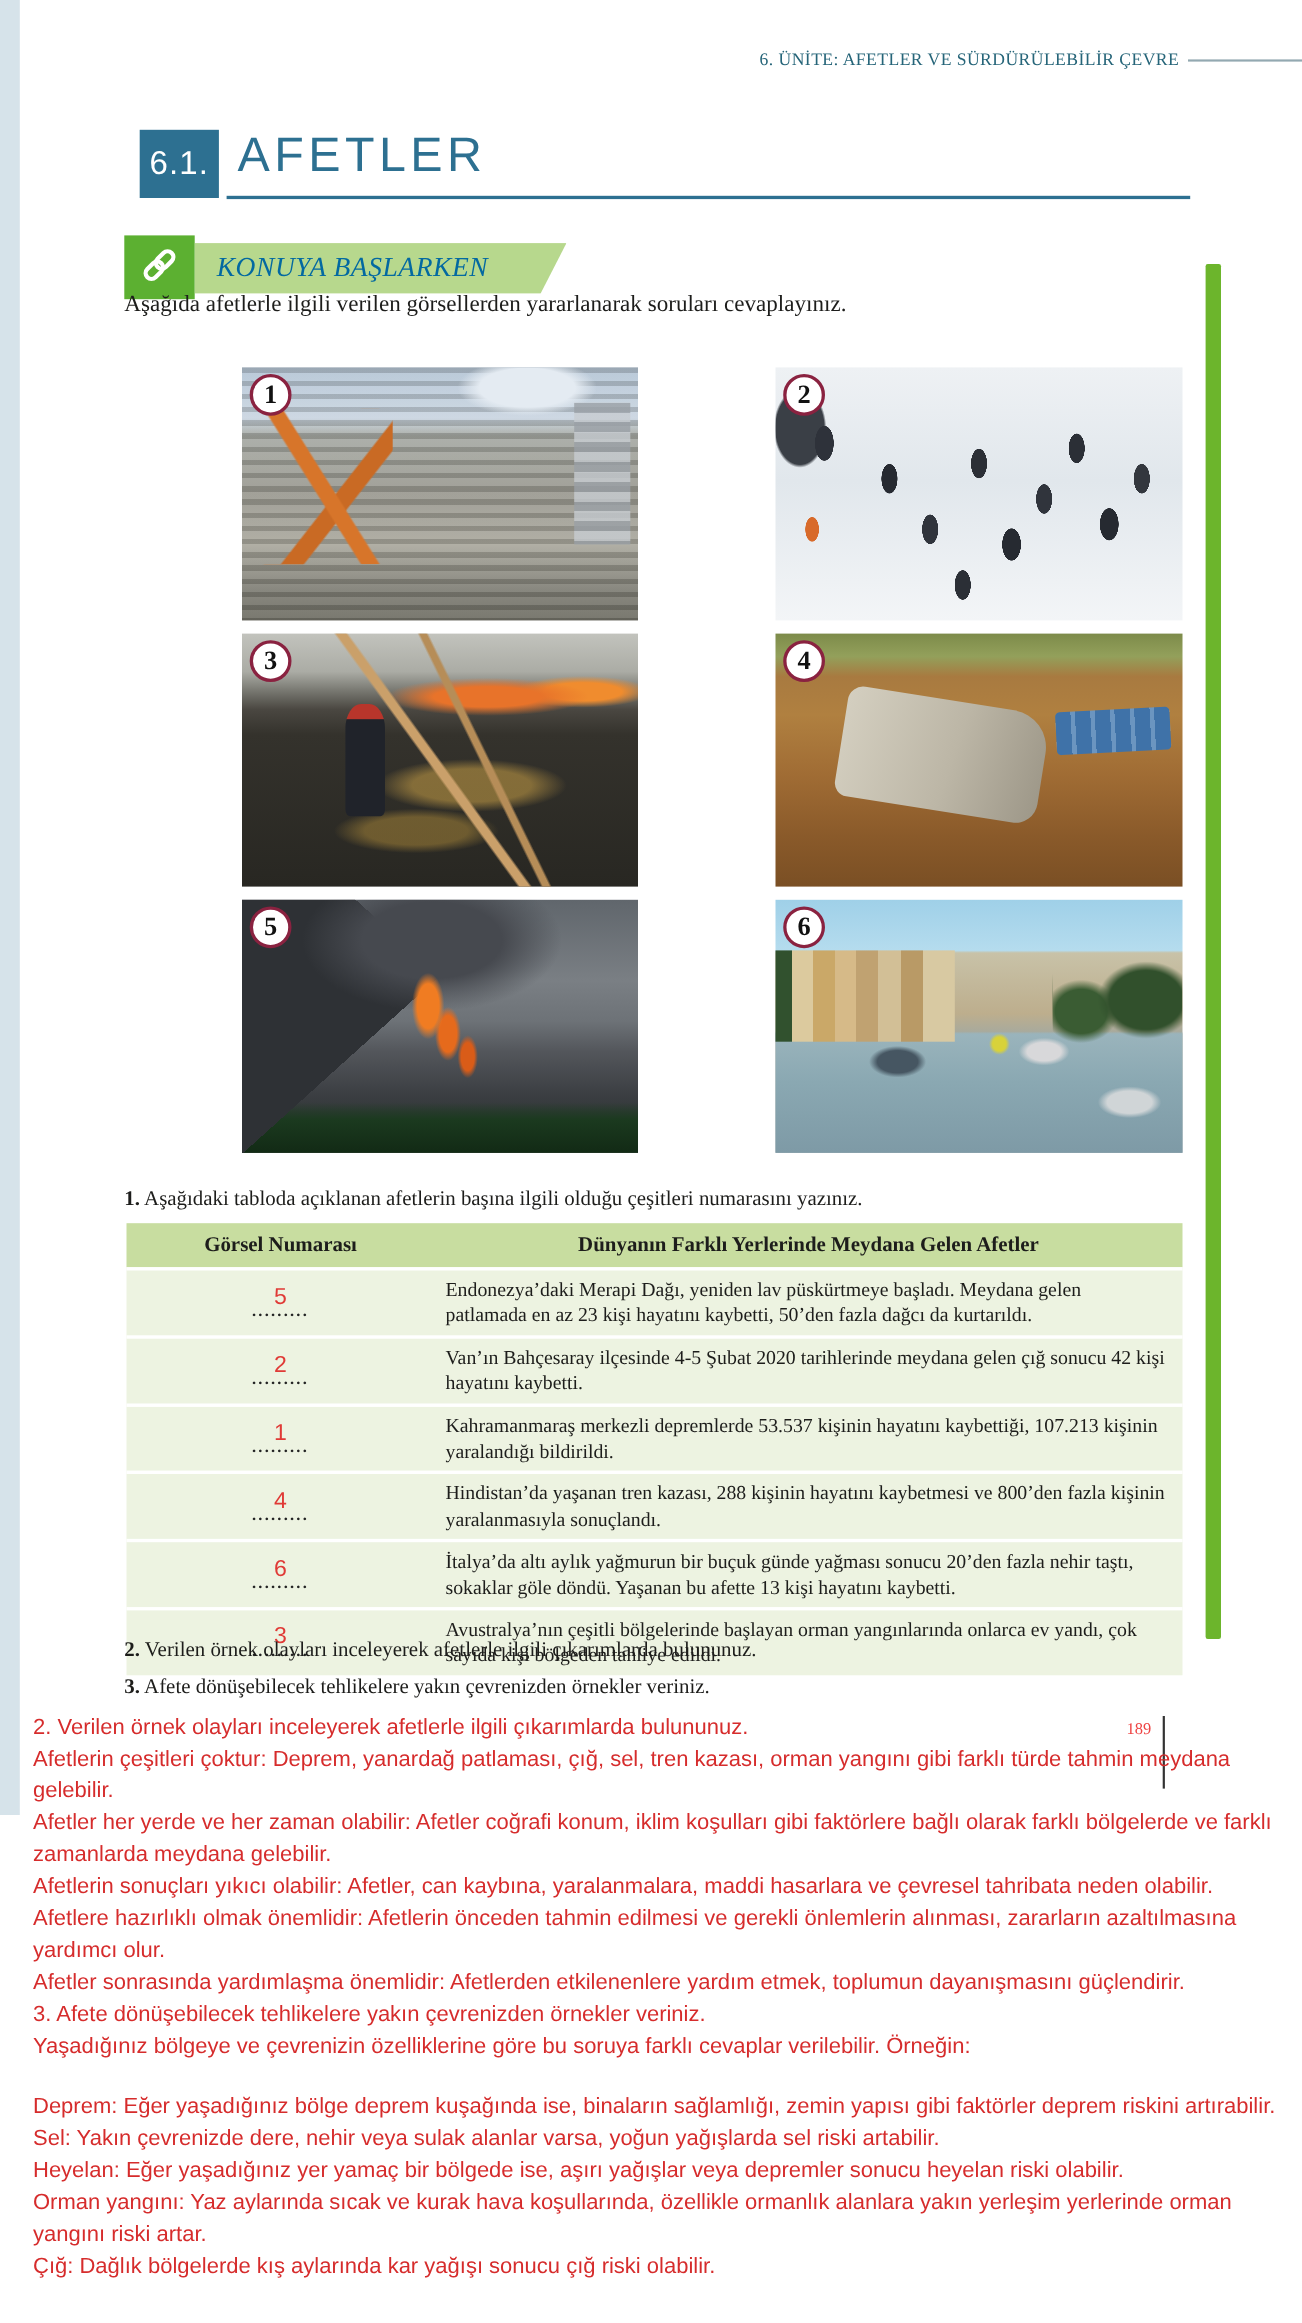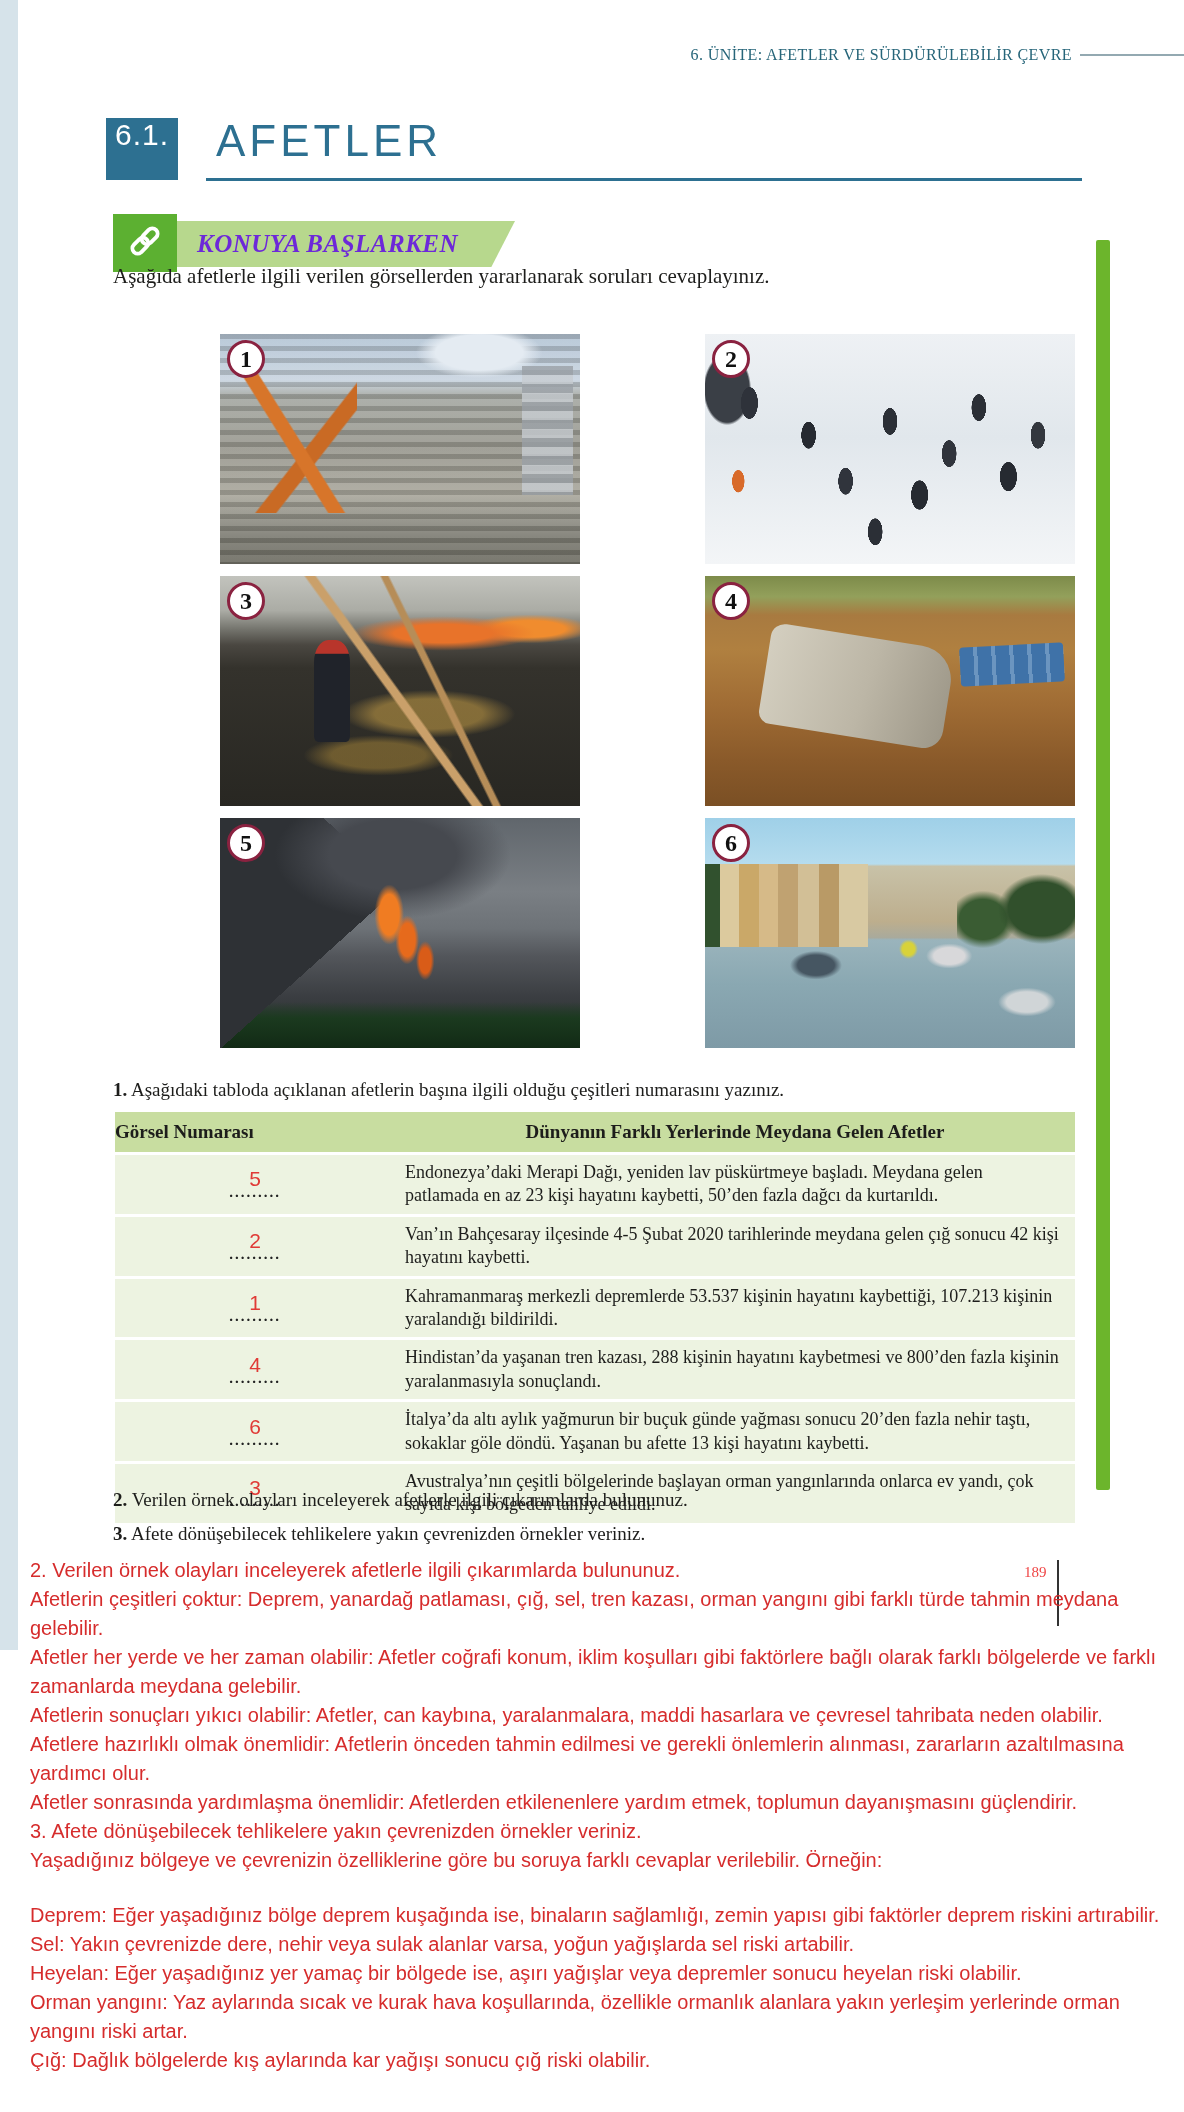--- a/index.html
+++ b/index.html
@@ -9,33 +9,33 @@
   
   .left-strip{position:absolute;left:0;top:0;width:18px;height:1650px;background:#d6e3ea;}
   .green-bar{position:absolute;left:1096px;top:240px;width:14px;height:1250px;background:#6cb52c;border-radius:2px;}
 
   
   .unit-header{position:absolute;top:46px;left:0;right:0;display:flex;align-items:center;justify-content:flex-end;}
   .unit-header-text{color:#266579;font-size:16px;letter-spacing:.4px;white-space:nowrap;}
   .unit-header-rule{width:104px;height:2px;background:#93a9b1;margin-left:8px;}
 
   
-  .code-box{position:absolute;left:106px;top:118px;width:72px;height:62px;background:#2d7091;color:#fff;
-    display:flex;align-items:flex-start;justify-content:center;font-family:"Liberation Sans",sans-serif;
+  .code-box{position:absolute;left:127px;top:118px;width:72px;height:62px;background:#2d7091;color:#fff;
+    display:flex;align-items:center;justify-content:center;font-family:"Liberation Sans",sans-serif;
     font-size:30px;letter-spacing:1px;}
   .section-title{position:absolute;left:216px;top:116px;color:#2d7091;font-family:"Liberation Sans",sans-serif;
     font-size:44px;font-weight:400;letter-spacing:4px;}
   .title-rule{position:absolute;left:206px;top:178px;width:876px;height:3px;background:#2d7091;}
 
   
   .banner-icon-box{position:absolute;left:113px;top:214px;width:64px;height:58px;background:#5cb031;
     display:flex;align-items:center;justify-content:center;}
   .banner-shape{position:absolute;left:177px;top:221px;width:338px;height:46px;background:#b7d88d;
     clip-path:polygon(0 0,100% 0,93% 100%,0 100%);display:flex;align-items:center;padding-left:20px;box-sizing:border-box;}
-  .banner-label{font-size:25px;font-weight:bold;font-style:italic;color:#6d28d9;letter-spacing:.5px;}
+  .banner-label{font-size:25px;font-weight:normal;font-style:italic;color:#0369a1;letter-spacing:.5px;}
 
   .intro{position:absolute;left:113px;top:264px;width:960px;font-size:21px;font-weight:normal;margin:0;}
 
   
   .photo-grid{position:absolute;left:180px;top:318px;display:grid;grid-template-columns:360px 370px;
     column-gap:125px;row-gap:12px;grid-auto-rows:230px;}
   .photo{position:relative;width:100%;height:100%;}
   .badge{position:absolute;left:7px;top:6px;width:38px;height:38px;border-radius:50%;background:#fff;
     border:3px solid #8a2240;display:flex;align-items:center;justify-content:center;
     font-size:24px;font-weight:bold;color:#111;box-sizing:border-box;}
@@ -117,21 +117,21 @@
   
   .q{position:absolute;left:113px;width:962px;font-size:19px;margin:0;line-height:1.3;}
   .q .qnum{font-weight:bold;}
   .q1{top:1078px;}
   .q2{top:1488px;}
   .q3{top:1522px;}
 
   
   .afet-table{position:absolute;left:115px;top:1112px;width:960px;}
   .t-head{display:flex;background:#c8dda0;}
-  .t-head .c1{width:280px;text-align:left;font-weight:bold;font-size:19px;padding:9px 0;}
+  .t-head .c1{width:280px;text-align:center;font-weight:bold;font-size:19px;padding:9px 0;}
   .t-head .c2{flex:1;text-align:center;font-weight:bold;font-size:19px;padding:9px 0;}
   .t-row{display:flex;background:#edf3e1;border-top:3px solid #fff;}
   .t-row .c1{width:280px;display:flex;flex-direction:column;align-items:center;justify-content:center;}
   .t-row .c2{flex:1;font-size:18px;line-height:1.3;padding:6px 14px 6px 10px;box-sizing:border-box;}
   .ans-num{color:#e03a36;font-family:"Liberation Sans",sans-serif;font-size:21px;line-height:16px;}
   .ans-dots{color:#222;font-size:15px;font-weight:bold;letter-spacing:2px;line-height:10px;}
 
   
   .pagenum-wrap{position:absolute;left:1024px;top:1560px;display:flex;align-items:flex-start;}
   .pagenum{font-size:15px;color:#ef4444;margin-right:10px;margin-top:4px;}

